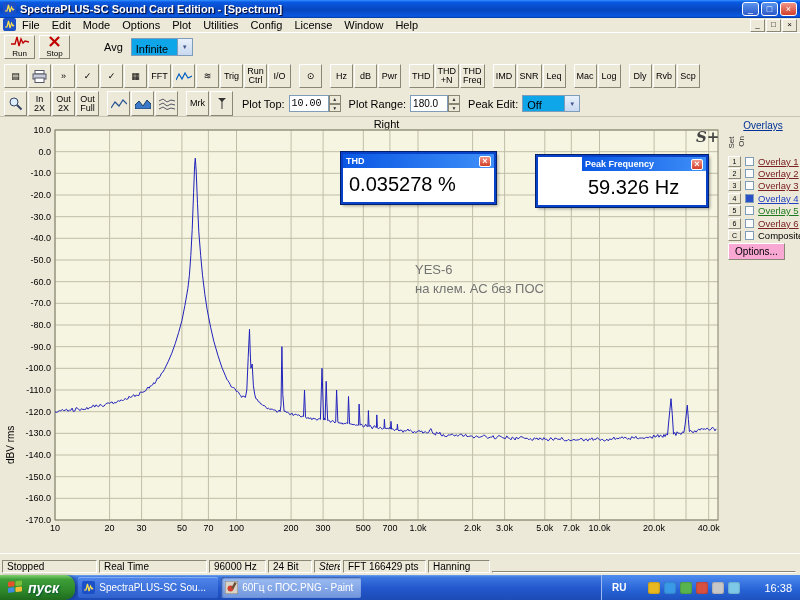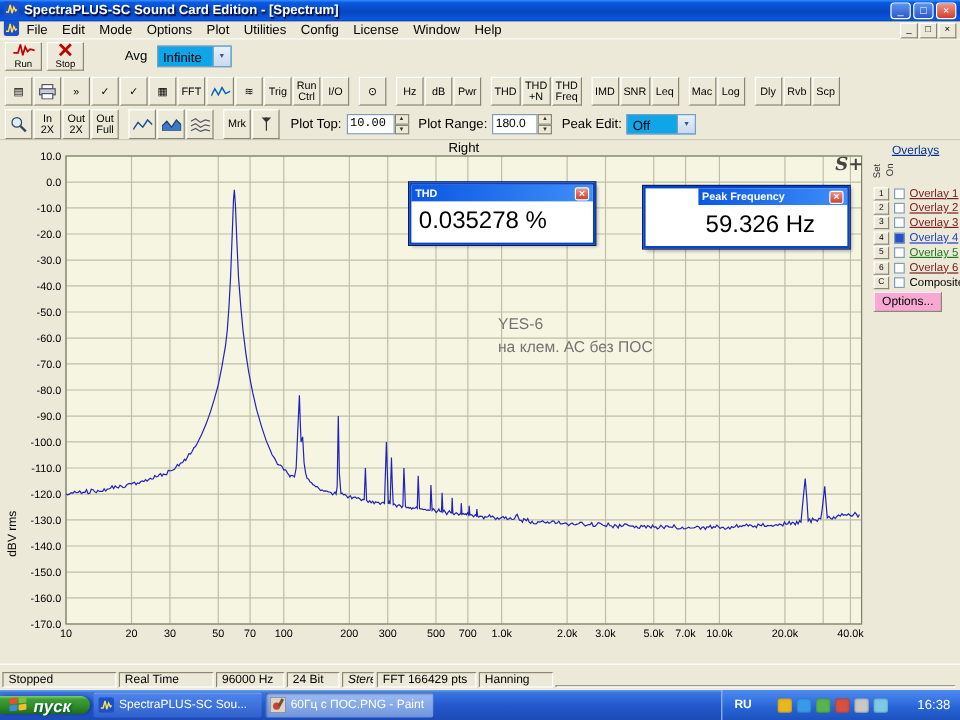--- a/index.html
+++ b/index.html
@@ -67,21 +67,21 @@
   .ov-label{margin-left:4px;text-decoration:underline;font-size:9.5px;white-space:nowrap;}
   .ov-label.nolink{text-decoration:none;}
   #overlay-options-btn{position:absolute;left:2px;top:126px;width:57px;height:17px;background:#f9a8d4;border:1px solid;border-color:#fff #8a8874 #8a8874 #fff;font-size:10px;text-align:center;line-height:15px;font-family:inherit;}
 
   
   #statusbar{left:0;top:553px;width:800px;height:22px;background:#ECE9D8;display:flex;align-items:flex-end;padding:2px;border-top:1px solid #fff;}
   .sb-seg{border:1px solid;border-color:#8a8874 #fff #fff #8a8874;display:flex;align-items:center;padding:0 4px;font-size:10px;margin-right:2px;white-space:nowrap;overflow:hidden;}
 
   
   #taskbar{left:0;top:575px;width:800px;height:25px;background:linear-gradient(180deg,#6FA5F0 0%,#3C77E0 8%,#2458CE 50%,#1D4CB8 95%);display:flex;align-items:center;}
-  #start-btn{height:15px;padding:0 16px 0 7px;background:linear-gradient(180deg,#7FD06F 0%,#3E9E37 18%,#2F8A2B 60%,#1F6A1C 100%);border-radius:0 10px 10px 0;color:#fff;font-style:italic;font-weight:bold;font-size:14px;display:flex;align-items:center;gap:5px;text-shadow:1px 1px 2px #053;box-shadow:2px 0 3px rgba(0,0,0,.3);}
+  #start-btn{height:25px;padding:0 16px 0 7px;background:linear-gradient(180deg,#7FD06F 0%,#3E9E37 18%,#2F8A2B 60%,#1F6A1C 100%);border-radius:0 10px 10px 0;color:#fff;font-style:italic;font-weight:bold;font-size:14px;display:flex;align-items:center;gap:5px;text-shadow:1px 1px 2px #053;box-shadow:2px 0 3px rgba(0,0,0,.3);}
   #task-items{display:flex;align-items:center;}
   .task-item{width:140px;height:21px;margin-left:3px;border-radius:2px;display:flex;align-items:center;gap:4px;padding:0 4px;color:#fff;font-size:10px;white-space:nowrap;overflow:hidden;background:linear-gradient(180deg,#4E86EC,#3060CC);box-shadow:inset 0 1px 0 #7FA9F2;}
   .task-item.active{background:linear-gradient(180deg,#9DBDF3,#7195DC);box-shadow:inset 1px 1px 2px #23479A;}
   #tray{margin-left:auto;height:25px;display:flex;align-items:center;gap:20px;padding:0 8px 0 10px;background:linear-gradient(180deg,#4E8CF0 0%,#2763D6 60%,#1D51BE 100%);border-left:1px solid #9ABAF0;}
   .tray-icon{width:12px;height:12px;border-radius:2px;display:inline-block;box-shadow:inset 0 0 2px rgba(0,0,0,.4);}
   #tray-lang{color:#fff;font-size:10px;font-weight:bold;margin-right:2px;}
   #tray-time{color:#fff;font-size:11px;margin-left:4px;}
 </style>
 </head>
 <body>
@@ -394,21 +394,21 @@
           <span class="ov-check"></span>
           <span class="ov-label nolink" style="color: rgb(0, 0, 0);">Composite</span>
         </div>
       </div>
     <button id="overlay-options-btn">Options...</button>
   </div>
 </div>
 
 <div id="statusbar" class="abs">
     <div class="sb-seg" style="width: 95px;">Stopped</div>
-    <div class="sb-seg" style="width: 79px;">Real Time</div>
+    <div class="sb-seg" style="width: 108px;">Real Time</div>
     <div class="sb-seg" style="width: 57px;">96000 Hz</div>
     <div class="sb-seg" style="width: 44px;">24 Bit</div>
     <div class="sb-seg" style="width: 27px; font-style: italic;">Stereo</div>
     <div class="sb-seg" style="width: 83px;">FFT 166429 pts</div>
     <div class="sb-seg" style="width: 62px;">Hanning</div>
     <div class="sb-seg" style="flex: 1 1 0%;"></div>
   </div>
 
 <div id="taskbar" class="abs">
   <div id="start-btn">

